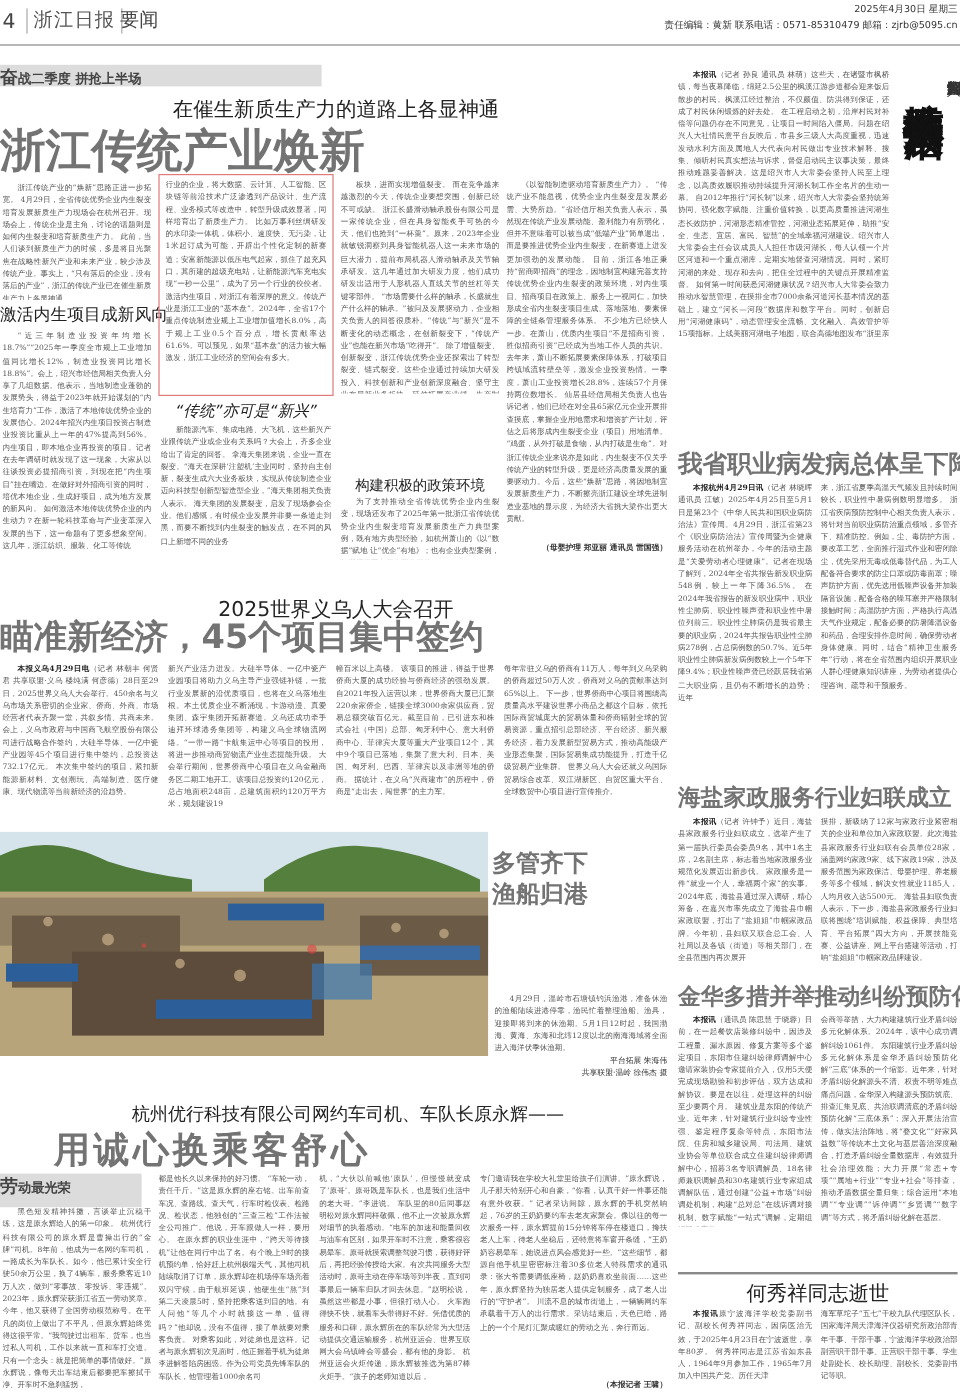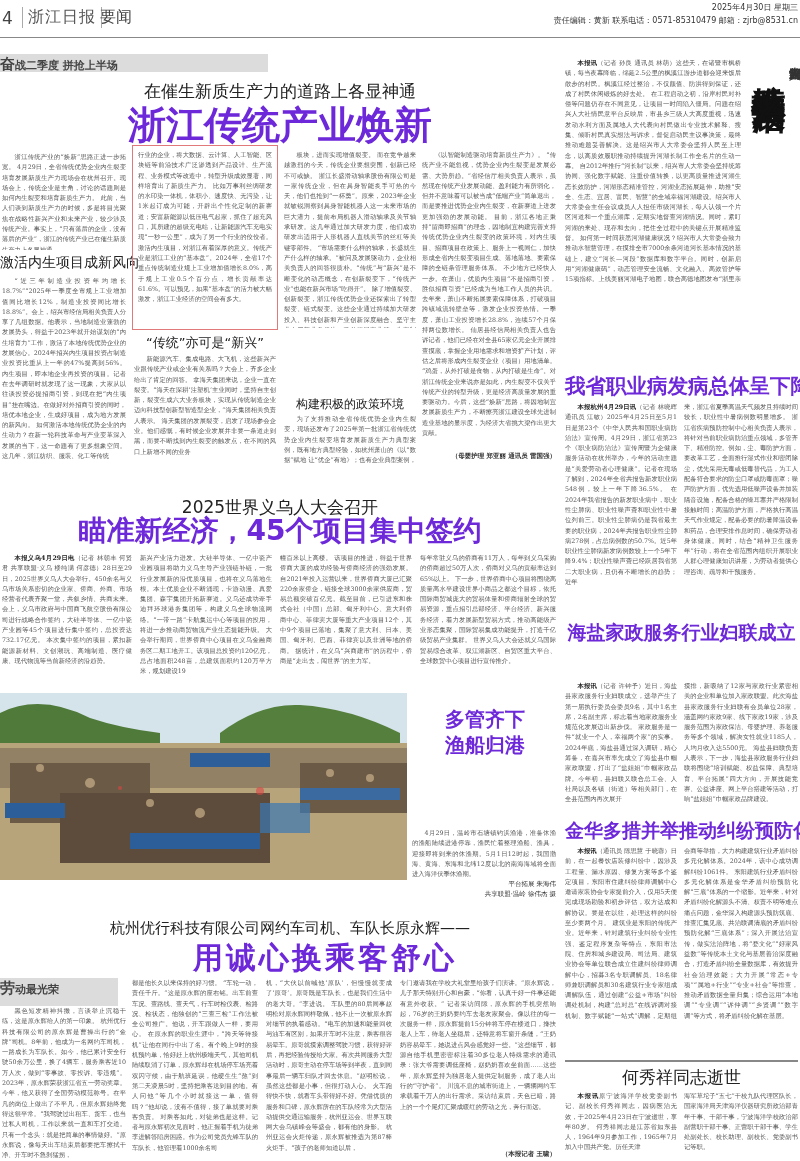--- a/index.html
+++ b/index.html
@@ -12,54 +12,54 @@
   .section { left: 100px; top: 7px; font-size: 16px; color: #444; }
   .date { right: 2px; top: 2px; font-size: 8px; color: #333; }
   .editor { right: 2px; top: 15px; font-size: 8px; color: #333; }
   .col-text { font-size: 6.3px; line-height: 10.3px; color: #555; text-align: justify; text-indent: 2em; overflow: hidden; font-family: "DejaVu Serif", serif; }
   .lead { font-weight: bold; color: #222; }
   .byline { font-size: 6.5px; color: #333; text-align: right; font-weight: bold; }
   .banner-tag { left: 0; top: 54px; width: 268px; height: 18px; background: #dcdcdc; }
   .banner-tag .big { font-size: 15px; font-weight: bold; color: #444; }
   .banner-tag .small { font-size: 11px; font-weight: bold; color: #444; }
   .h-sub { font-size: 17px; color: #222; text-align: center; white-space: nowrap; }
-  .h-main { font-weight: bold; color: #6d28d9; text-align: center; white-space: nowrap; }
+  .h-main { font-weight: bold; color: #737373; white-space: nowrap; }
   .h-inter { font-size: 16px; color: #222; text-align: center; white-space: nowrap; }
   .boxed { border: 1.5px solid #e07a7a; padding: 4px 5px; }
   .vert-title { writing-mode: vertical-rl; font-weight: bold; color: #111; }
   .vert-sub { writing-mode: vertical-rl; color: #333; }
   .rule { height: 2px; background: #888; }
   .photo { overflow: hidden; }
 </style>
 </head>
 <body>
 
 <div class="abs masthead">
   <span class="abs page-no">4</span>
   <span class="abs paper-name">浙江日报</span>
   <span class="abs section">要闻</span>
   <span class="abs date">2025年4月30日 星期三</span>
-  <span class="abs editor">责任编辑：黄新  联系电话：0571-85310479  邮箱：zjrb@8531.cn</span>
+  <span class="abs editor">责任编辑：黄新  联系电话：0571-85310479  邮箱：zjrb@5095.cn</span>
 </div>
 
 <div class="abs banner-tag">
   <span class="big">奋</span><span class="small">战二季度 拼抢上半场</span>
 </div>
 
 <div class="abs h-sub" style="left:0;top:80px;width:560px;">在催生新质生产力的道路上各显神通</div>
 <div class="abs h-main" style="left:0;top:100px;width:560px;font-size:38px;">浙江传统产业焕新</div>
 
 <div class="abs col-text" style="left:2px;top:152px;width:124px;height:98px;">浙江传统产业的“焕新”思路正进一步拓宽。 4月29日，全省传统优势企业内生裂变培育发展新质生产力现场会在杭州召开。现场会上，传统企业是主角，讨论的话题则是如何内生裂变和培育新质生产力。 此前，当人们谈到新质生产力的时候，多是将目光聚焦在战略性新兴产业和未来产业，较少涉及传统产业。事实上，“只有落后的企业，没有落后的产业”，浙江的传统产业已在催生新质生产力上各显神通。</div>
 <div class="abs h-inter" style="left:0;top:254px;width:130px;font-size:14px;">激活内生项目成新风向</div>
 <div class="abs col-text" style="left:2px;top:276px;width:124px;height:190px;">“近三年制造业投资年均增长18.7%”“2025年一季度全市规上工业增加值同比增长12%，制造业投资同比增长18.8%”。会上，绍兴市经信局相关负责人分享了几组数据。他表示，当地制造业蓬勃的发展势头，得益于2023年就开始谋划的“内生培育力”工作，激活了本地传统优势企业的发展信心。2024年招兴内生项目投资占制造业投资比重从上一年的47%提高到56%。 内生项目，即本地企业再投资的项目。记者在去年调研时就发现了这一现象，大家从以往谈投资必提招商引资，到现在把“内生项目”挂在嘴边。在做好对外招商引资的同时，培优本地企业，生成好项目，成为地方发展的新风向。 如何激活本地传统优势企业的内生动力？在新一轮科技革命与产业变革深入发展的当下，这一命题有了更多想象空间。 这几年，浙江纺织、服装、化工等传统</div>
 
 <div class="abs boxed" style="left:132px;top:145px;width:146px;height:185px;">
   <div class="col-text" style="width:134px;height:174px;text-indent:0;">行业的企业，将大数据、云计算、人工智能、区块链等前沿技术广泛渗透到产品设计、生产流程、业务模式等改造中，转型升级成效显著，同样培育出了新质生产力。 比如万事利丝绸研发的水印染一体机，体积小、速度快、无污染，让1米起订成为可能，开辟出个性化定制的新赛道；安富新能源以低压电气起家，抓住了超充风口，其所建的超级充电站，让新能源汽车充电实现“一秒一公里”，成为了另一个行业的佼佼者。 激活内生项目，对浙江有着深厚的意义。传统产业是浙江工业的“基本盘”。2024年，全省17个重点传统制造业规上工业增加值增长8.0%，高于规上工业0.5个百分点，增长贡献率达61.6%。可以预见，如果“基本盘”的活力被大幅激发，浙江工业经济的空间会有多大。</div>
 </div>
-<div class="abs h-inter" style="left:132px;top:334px;width:146px;font-size:13px;">“传统”亦可是“新兴”</div>
+<div class="abs h-inter" style="left:132px;top:334px;width:146px;font-size:13px;font-style:italic;">“传统”亦可是“新兴”</div>
 <div class="abs col-text" style="left:134px;top:354px;width:142px;height:112px;">新能源汽车、集成电路、大飞机，这些新兴产业跟传统产业或企业有关系吗？大会上，齐多企业给出了肯定的回答。 拿海天集团来说，企业一直在裂变。“海天在深耕‘注塑机’主业同时，坚持自主创新，裂变生成六大业务板块，实现从传统制造企业迈向科技型创新型智造型企业，”海天集团相关负责人表示。 海天集团的发展裂变，启发了现场参会企业。他们感慨，有时候企业发展并非要一条道走到黑，而要不断找到内生裂变的触发点，在不同的风口上新增不同的业务</div>
 
 <div class="abs col-text" style="left:284px;top:150px;width:132px;height:178px;">板块，进而实现增值裂变。 而在竞争越来越激烈的今天，传统企业要想突围，创新已经不可或缺。 浙江长盛滑动轴承股份有限公司是一家传统企业，但在具身智能炙手可热的今天，他们也抢到“一杯羹”。原来，2023年企业就敏锐洞察到具身智能机器人这一未来市场的巨大潜力，提前布局机器人滑动轴承及关节轴承研发。这几年通过加大研发力度，他们成功研发出适用于人形机器人直线关节的丝杠等关键零部件。 “市场需要什么样的轴承，长盛就生产什么样的轴承。”被问及发展驱动力，企业相关负责人的回答很质朴。“传统”与“新兴”是不断变化的动态概念，在创新裂变下，“传统产业”也能在新兴市场“吃得开”。 除了增值裂变、创新裂变，浙江传统优势企业还探索出了转型裂变、链式裂变。这些企业通过持续加大研发投入、科技创新和产业创新深度融合、坚守主业布局新业务板块、延伸拓展产业链、生产制造方式转型等不同方式，要么催生了裂变项目，要么孵化了裂变企业，要么带动了产业链整体提升，真正实现了发展裂变。</div>
 <div class="abs h-inter" style="left:284px;top:396px;width:132px;font-size:12px;">构建积极的政策环境</div>
 <div class="abs col-text" style="left:284px;top:414px;width:132px;height:52px;">为了支持推动全省传统优势企业内生裂变，现场还发布了2025年第一批浙江省传统优势企业内生裂变培育发展新质生产力典型案例，既有地方典型经验，如杭州萧山的《以“数据”赋地 让“优企”有地》；也有企业典型案例，如浙江天正电气有限公司的</div>
 
 <div class="abs col-text" style="left:422px;top:150px;width:134px;height:300px;">《以智能制造驱动培育新质生产力》。 “传统产业不能忽视，优势企业内生裂变是发展必需、大势所趋。”省经信厅相关负责人表示，虽然现在传统产业发展动能、盈利能力有所弱化，但并不意味着可以被当成“低端产业”简单退出，而是要推进优势企业内生裂变，在新赛道上迸发更加强劲的发展动能。 目前，浙江各地正秉持“留商即招商”的理念，因地制宜构建完善支持传统优势企业内生裂变的政策环境，对内生项目、招商项目在政策上、服务上一视同仁，加快形成全省内生裂变项目生成、落地落地、要素保障的全链条管理服务体系。 不少地方已经快人一步。在萧山，优质内生项目“不是招商引资，胜似招商引资”已经成为当地工作人员的共识。去年来，萧山不断拓展要素保障体系，打破项目跨镇域流转壁垒等，激发企业投资热情。一季度，萧山工业投资增长28.8%，连续57个月保持两位数增长。 仙居县经信局相关负责人也告诉记者，他们已经在对全县65家亿元企业开展排查摸底，掌握企业用地需求和增资扩产计划，评估之后将形成内生裂变企业（项目）用地清单。 “鸡蛋，从外打破是食物，从内打破是生命”。对浙江传统企业来说亦是如此，内生裂变不仅关乎传统产业的转型升级，更是经济高质量发展的重要驱动力。今后，这些“焕新”思路，将因地制宜发展新质生产力，不断擦亮浙江建设全球先进制造业基地的显示度，为经济大省挑大梁作出更大贡献。</div>
 <div class="abs byline" style="left:422px;top:452px;width:134px;">（母婴护理 郑亚丽 通讯员 雷国强）</div>
 
 <div class="abs vert-sub" style="left:786px;top:58px;font-size:12px;height:200px;">绍兴人大监督河湖长制</div>
@@ -123,21 +123,21 @@
 <div class="abs h-main" style="left:0;top:938px;width:560px;font-size:30px;letter-spacing:3px;margin-left:45px;">用诚心换乘客舒心</div>
 <div class="abs banner-tag" style="top:978px;width:118px;height:28px;">
   <span class="big">劳</span><span class="small">动最光荣</span>
 </div>
 <div class="abs col-text" style="left:2px;top:1006px;width:124px;height:155px;">黑色短发精神抖擞，言谈举止沉稳干练，这是原永辉给人的第一印象。 杭州优行科技有限公司的原永辉是曹操出行的“金牌”司机。8年前，他成为一名网约车司机，一路成长为车队长。如今，他已累计安全行驶50余万公里，换了4辆车，服务乘客近10万人次，做到“零事故、零投诉、零违规”。 2023年，原永辉荣获浙江省五一劳动奖章。今年，他又获得了全国劳动模范称号。在平凡的岗位上做出了不平凡，但原永辉始终觉得这很平常。“我驾驶过出租车、货车，也当过私人司机，工作以来就一直和车打交道。只有一个念头：就是把简单的事情做好。”原永辉说，像每天出车结束后都要把车擦拭干净、开车时不急刹猛拐，</div>
 <div class="abs col-text" style="left:132px;top:978px;width:126px;height:183px;text-indent:0;">都是他长久以来保持的好习惯。 “车轮一动，责任千斤。”这是原永辉的座右铭。出车前查车况、查路线、查天气，行车时检仪表、检路况、检状态，他独创的“三查三检”工作法被全公司推广。他说，开车跟做人一样，要用心。 在原永辉的职业生涯中，“跨天等待接机”让他在同行中出了名。有个晚上9时的接机预约单，恰好赶上杭州极端天气，其他司机陆续取消了订单，原永辉却在机场停车场亮着双闪守候，由于航班延误，他硬生生“熬”到第二天凌晨5时，坚持把乘客送到目的地。有人问他“等几个小时就接这一单，值得吗？”他却说，没有不值得，接了单就要对乘客负责。 对乘客如此，对徒弟也是这样。记者与原永辉初次见面时，他正握着手机为徒弟李进解答陷房困惑。作为公司党员先锋车队的车队长，他管理着1000余名司</div>
 <div class="abs col-text" style="left:266px;top:978px;width:126px;height:183px;text-indent:0;">机，“大伙以前喊他‘原队’，但慢慢就变成了‘原哥’。原哥既是车队长，也是我们生活中的老大哥。”李进说。 车队里的80后同事赵明松对原永辉同样敬佩，他不止一次被原永辉对细节的执着感动。“电车的加速和能量回收与油车有区别，如果开车时不注意，乘客很容易晕车。原哥就摸索调整驾驶习惯，获得好评后，再把经验传授给大家。有次共同服务大型活动时，原哥主动在停车场等到半夜，直到同事最后一辆车归队才回去休息。”赵明松说，虽然这些都是小事，但很打动人心。 火车跑得快不快，就看车头带得好不好。凭借优质的服务和口碑，原永辉所在的车队经常为大型活动提供交通运输服务，杭州亚运会、世界互联网大会乌镇峰会等盛会，都有他的身影。 杭州亚运会火炬传递，原永辉被推选为第87棒火炬手。“孩子的老师知道以后，</div>
 <div class="abs col-text" style="left:400px;top:978px;width:156px;height:172px;text-indent:0;">专门邀请我在学校大礼堂里给孩子们演讲。”原永辉说，儿子那天特别开心和自豪，“你看，认真干好一件事还能有意外收获。” 记者采访间隙，原永辉的手机突然响起，76岁的王奶奶要约车去老友家聚会。像以往的每一次服务一样，原永辉提前15分钟将车停在楼道口，搀扶老人上车，待老人坐稳后，还特意将车窗开条缝，“王奶奶容易晕车，她说进点风会感觉好一些。”这些细节，都源自他手机里密密标注着30多位老人特殊需求的通讯录：张大爷需要调低座椅，赵奶奶喜欢坐前面……这些年，原永辉坚持为独居老人提供定制服务，成了老人出行的“守护者”。 川流不息的城市街道上，一辆辆网约车承载着千万人的出行需求。采访结束后，天色已暗，路上的一个个尾灯汇聚成暖红的劳动之光，奔行而远。</div>
 <div class="abs byline" style="left:400px;top:1150px;width:156px;">（本报记者 王啸）</div>
 
-<div class="abs h-main" style="left:565px;top:620px;width:233px;font-size:19px;">海盐家政服务行业妇联成立</div>
+<div class="abs h-main" style="left:565px;top:652px;width:233px;font-size:19px;">海盐家政服务行业妇联成立</div>
 <div class="abs col-text" style="left:565px;top:681px;width:112px;height:126px;">
   <span class="lead">本报讯</span><span>（记者 许钟予）近日，海盐县家政服务行业妇联成立，选举产生了第一届执行委员会委员9名，其中1名主席，2名副主席，标志着当地家政服务业规范化发展迈出新步伐。 家政服务是一件“就业一个人，幸福两个家”的实事。2024年底，海盐县通过深入调研，精心筹备，在嘉兴市率先成立了海盐县巾帼家政联盟，打出了“盐姐姐”巾帼家政品牌。今年初，县妇联又联合总工会、人社局以及各镇（街道）等相关部门，在全县范围内再次展开</span>
 </div>
 <div class="abs col-text" style="left:684px;top:681px;width:114px;height:126px;text-indent:0;">摸排，新吸纳了12家与家政行业紧密相关的企业和单位加入家政联盟。此次海盐县家政服务行业妇联有会员单位28家，涵盖网约家政9家、线下家政19家，涉及服务范围为家政保洁、母婴护理、养老服务等多个领域，解决女性就业1185人，人均月收入达5500元。 海盐县妇联负责人表示，下一步，海盐县家政服务行业妇联将围绕“培训赋能、权益保障、典型培育、平台拓展”四大方向，开展技能竞赛、公益讲座、网上平台搭建等活动，打响“盐姐姐”巾帼家政品牌建设。</div>
 
 <div class="abs h-main" style="left:565px;top:818px;width:233px;font-size:19px;">金华多措并举推动纠纷预防化解</div>
 <div class="abs col-text" style="left:565px;top:846px;width:112px;height:176px;">
   <span class="lead">本报讯</span><span>（通讯员 陈思慧 于晓蓉）日前，在一起餐饮店装修纠纷中，因涉及工程量、漏水原因、修复方案等多个鉴定项目，东阳市住建纠纷律师调解中心邀请家装协会专家提前介入，仅用5天便完成现场勘验和初步评估，双方达成和解协议。要是在以往，处理这样的纠纷至少要两个月。 建筑业是东阳的传统产业。近年来，针对建筑行业纠纷专业性强、鉴定程序复杂等特点，东阳市法院、住房和城乡建设局、司法局、建筑业协会等单位联合成立住建纠纷律师调解中心，招募3名专职调解员、18名律师兼职调解员和30名建筑行业专家组成调解队伍，通过创建“公益+市场”纠纷调处机制，构建“总对总”在线诉调对接机制、数字赋能“一站式”调解，定期组织疑难案件</span>
 </div>
 <div class="abs col-text" style="left:684px;top:846px;width:114px;height:176px;text-indent:0;">会商等举措，大力构建建筑行业矛盾纠纷多元化解体系。2024年，该中心成功调解纠纷1061件。 东阳建筑行业矛盾纠纷多元化解体系是金华矛盾纠纷预防化解“三底”体系的一个缩影。近年来，针对矛盾纠纷化解源头不清、权责不明等难点痛点问题，金华深入构建源头预防筑底、排查汇集见底、共治联调清底的矛盾纠纷预防化解“三底体系”；深入开展法治宣传，做实法治阵地，将“婺文化”“好家风益数”等传统本土文化与基层善治深度融合，打造矛盾纠纷全量数据库，有效提升社会治理效能；大力开展“常态+专项”“属地+行业”“专业+社会”等排查，推动矛盾数据全量归集；综合运用“本地调”“专业调”“诉仲调”“乡贤调”“数字调”等方式，将矛盾纠纷化解在基层。</div>

